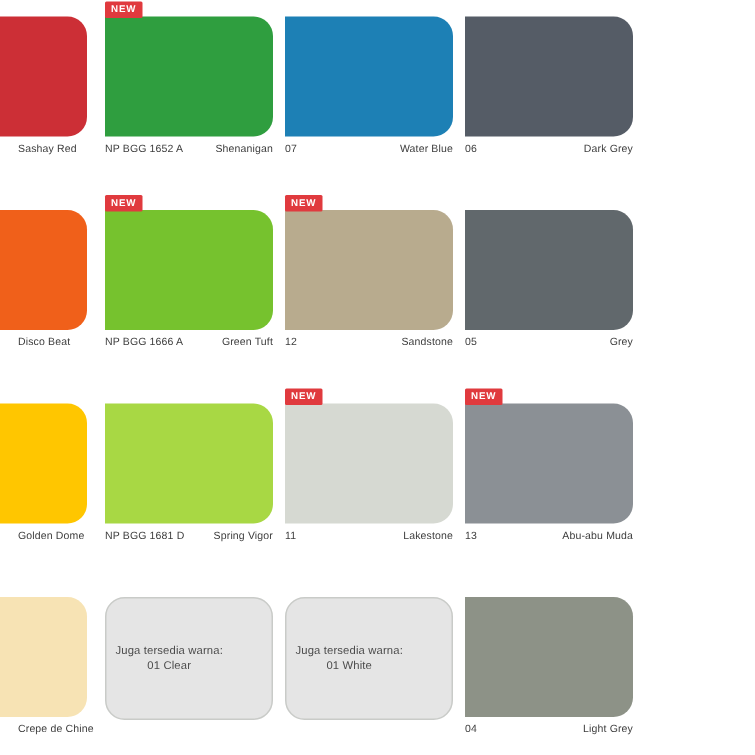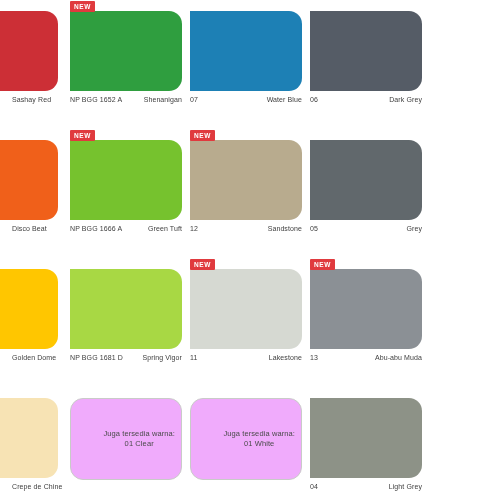--- a/index.html
+++ b/index.html
@@ -54,27 +54,27 @@
     border-bottom-left-radius: 0;
     border-top-left-radius: 0;
   }
   
   .col-1 .chip {
     border-top-right-radius: 13px;
     border-bottom-right-radius: 13px;
   }
 
   .chip.outline {
-    background: #f0abfc;
+    background: #e5e5e5;
     border: 1px solid #c9cbc8;
     border-top-left-radius: 13px;
     border-bottom-left-radius: 13px;
     display: flex;
     align-items: center;
-    justify-content: flex-end;
+    justify-content: flex-start;
   }
 
   .chip-note {
     text-align: center;
     font-size: 7.5px;
     line-height: 10px;
     color: #4b4b4b;
     letter-spacing: 0.1px;
     padding: 0 6px;
   }

